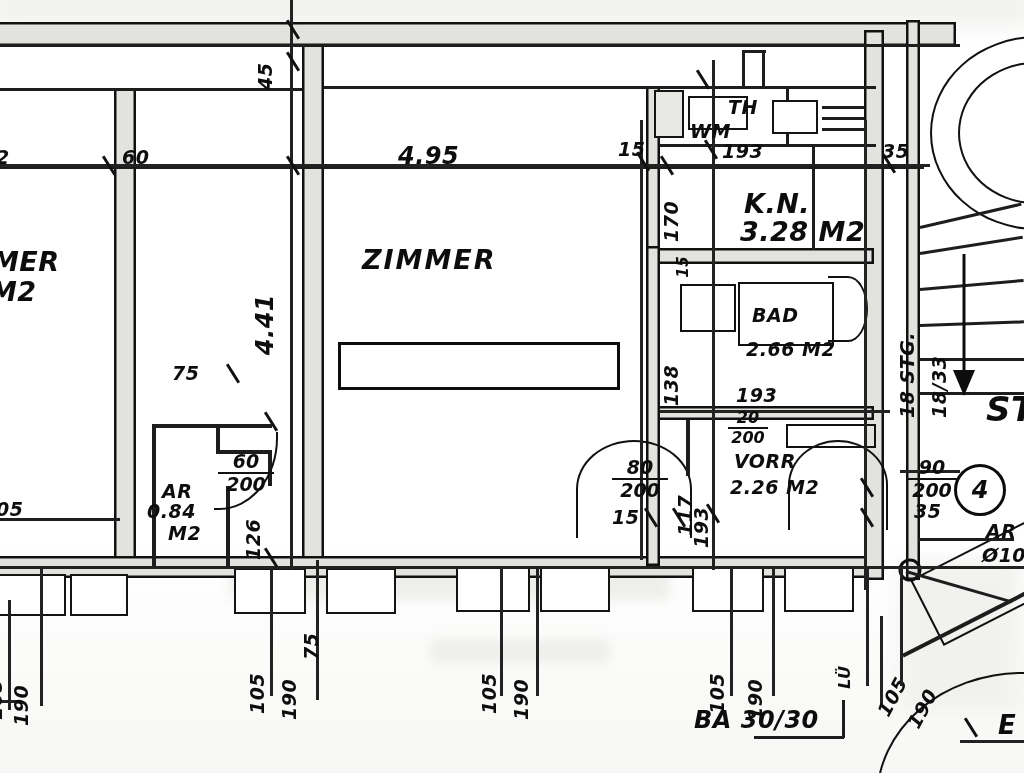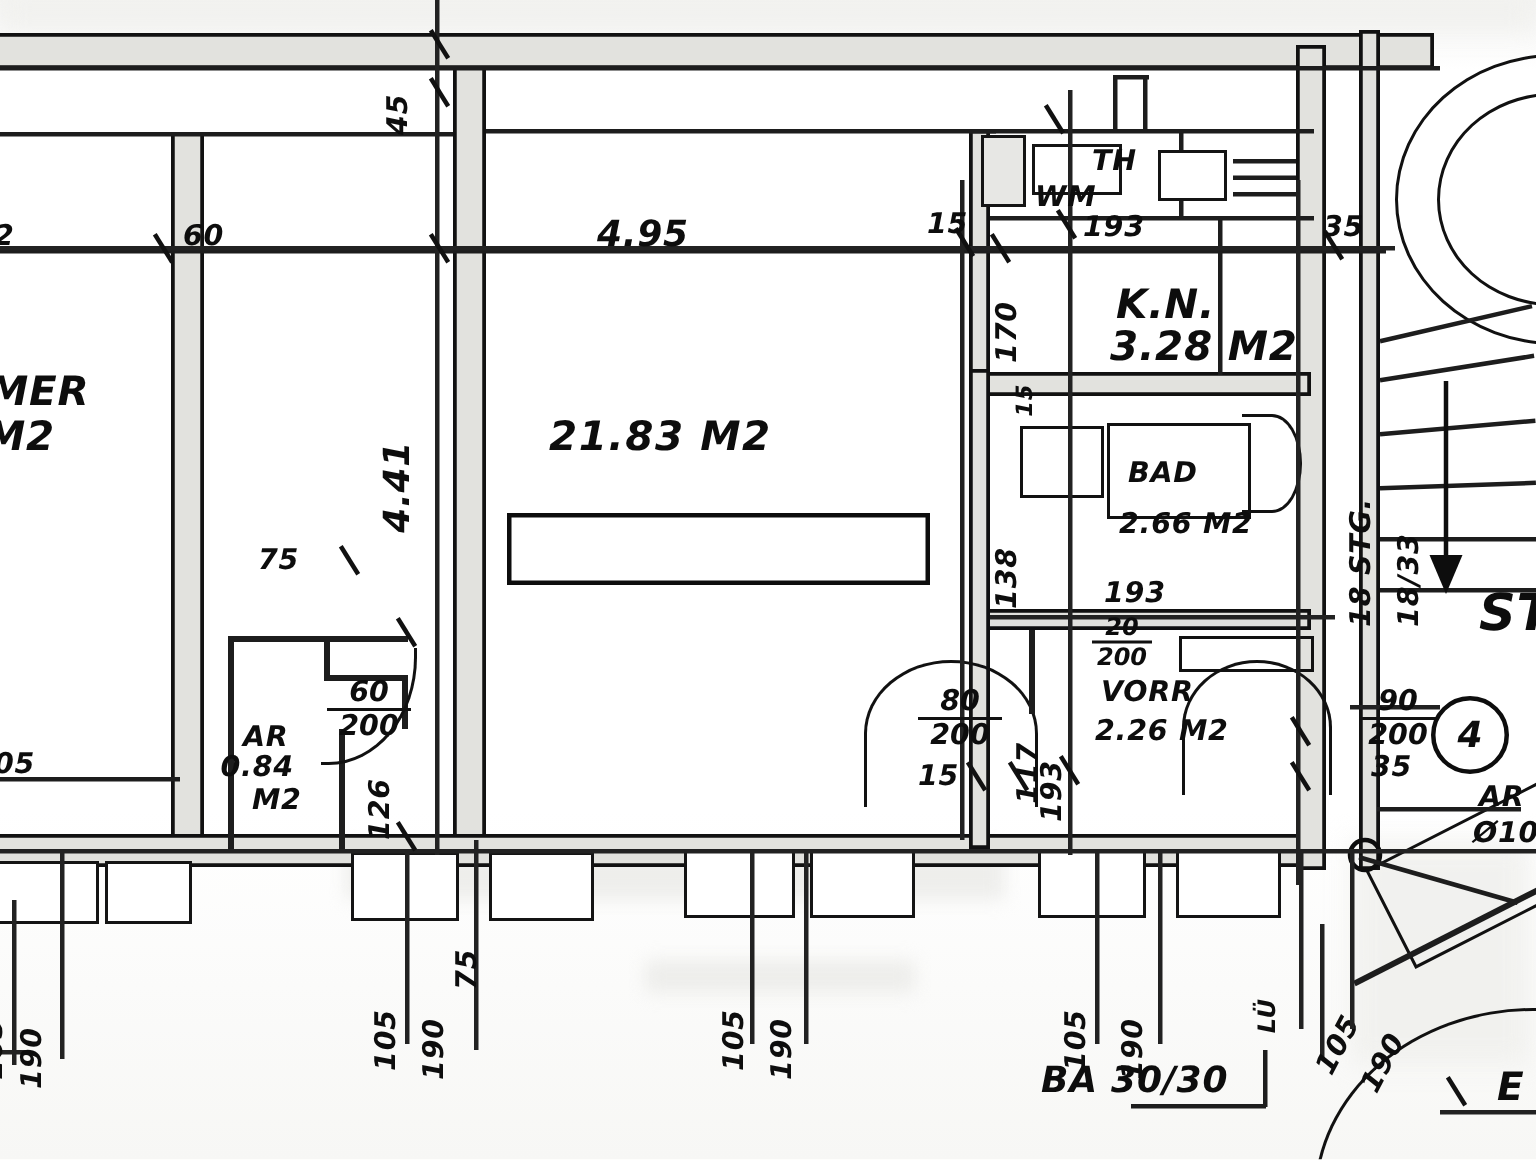--- a/index.html
+++ b/index.html
@@ -181,21 +181,21 @@
   <div class="tick" style="left:856px;top:516px;width:22px;height:3px;transform:rotate(58deg);"></div>
   <div class="tick" style="left:856px;top:486px;width:22px;height:3px;transform:rotate(58deg);"></div>
   <div class="tick" style="left:960px;top:726px;width:22px;height:3px;transform:rotate(58deg);"></div>
   <div class="tick" style="left:692px;top:78px;width:22px;height:3px;transform:rotate(58deg);"></div>
 
   <div class="hand xl" style="left:-8px;top:248px;">MER</div>
   <div class="hand xl" style="left:-10px;top:278px;">M2</div>
   <div class="hand md" style="left:-4px;top:148px;">2</div>
   <div class="hand md" style="left:-4px;top:500px;">05</div>
 
-  <div class="hand xl" style="left:366px;top:278px;letter-spacing:1px;">21.83 M2</div>
+  <div class="hand xl" style="left:362px;top:246px;letter-spacing:2px;">ZIMMER</div>
 
   <div class="topbox" style="left:338px;top:342px;width:276px;height:42px;"></div>
 
   <div class="hand xl" style="left:744px;top:190px;">K.N.</div>
   <div class="hand xl" style="left:740px;top:218px;">3.28 M2</div>
 
   <div class="hand md" style="left:752px;top:306px;">BAD</div>
   <div class="hand md" style="left:746px;top:340px;">2.66 M2</div>
 
   <div class="hand md" style="left:734px;top:452px;">VORR</div>

